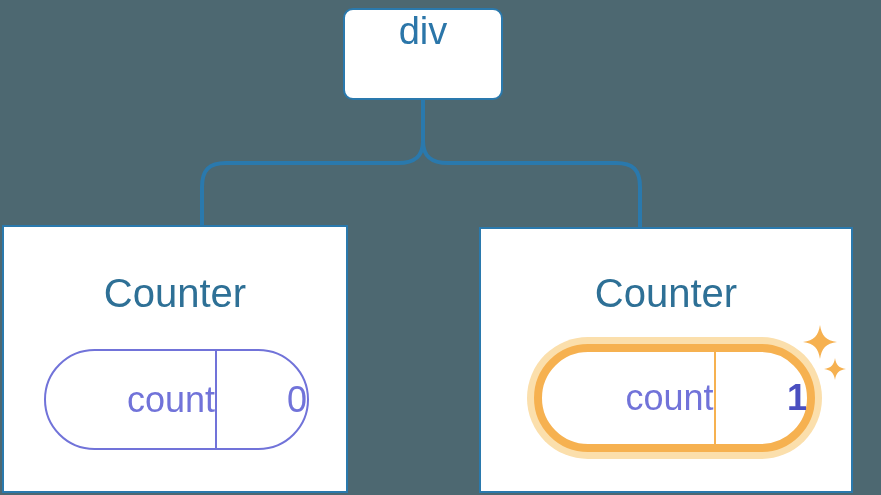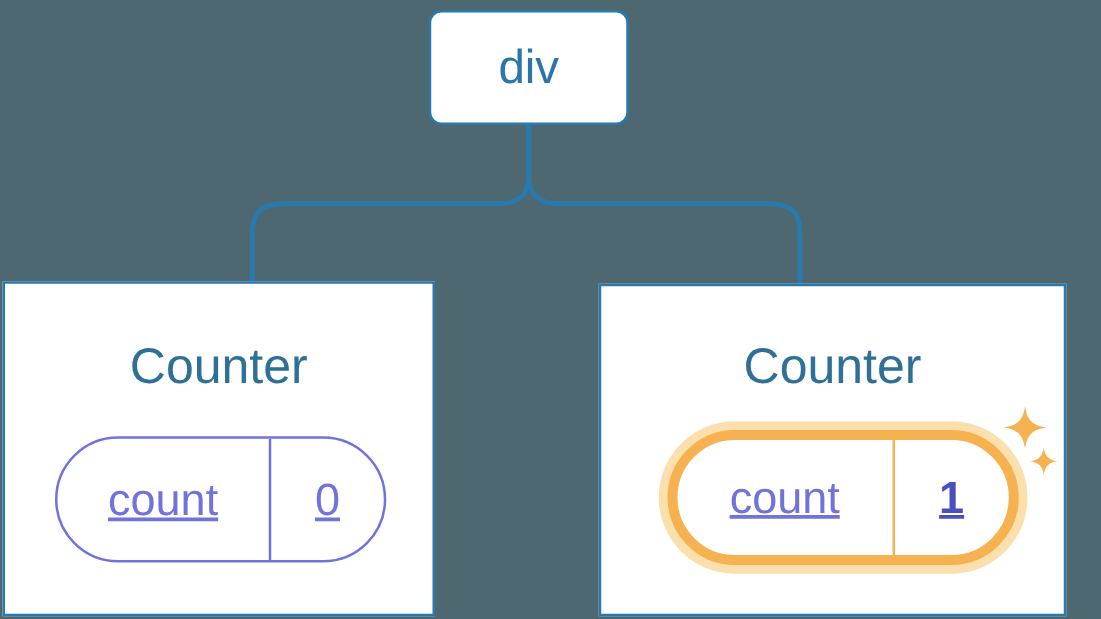--- a/index.html
+++ b/index.html
@@ -38,21 +38,21 @@
     stroke-width: 4;
     fill: none;
   }
   .root-node {
     position: absolute;
     left: 343px; top: 8px;
     width: 160px; height: 92px;
     background: var(--card-background);
     border: 2.5px solid var(--node-border-blue);
     border-radius: 10px;
-    display: flex; align-items: center; justify-content: center;
+    display: flex; justify-content: center;
     font-size: 38px;
     font-weight: 500;
     color: var(--node-text-blue);
   }
   .card {
     position: absolute;
     background: var(--card-background);
     border: 2.5px solid var(--node-border-blue);
     border-radius: 0;
   }
@@ -69,21 +69,21 @@
   .card-left  .card-title { top: 44px; }
   .card-right .card-title { top: 42px; }
   .state-pill {
     position: absolute;
     display: flex;
     background: var(--card-background);
     font-size: 36px;
     color: var(--state-purple);
   }
   .pill-section {
-    display: flex; align-items: center; justify-content: center; text-decoration: underline;
+    display: flex; align-items: center; justify-content: flex-end;
   }
   .pill-key { flex: 0 0 65.5%; }
   .pill-value { flex: 1 1 auto; }
   .purple-pill {
     left: 40px; top: 122px;
     width: 265px; height: 101px;
     border: 2px solid var(--state-purple);
     border-radius: 52px;
   }
   .purple-pill .pill-key { border-right: 2px solid var(--state-purple); }

